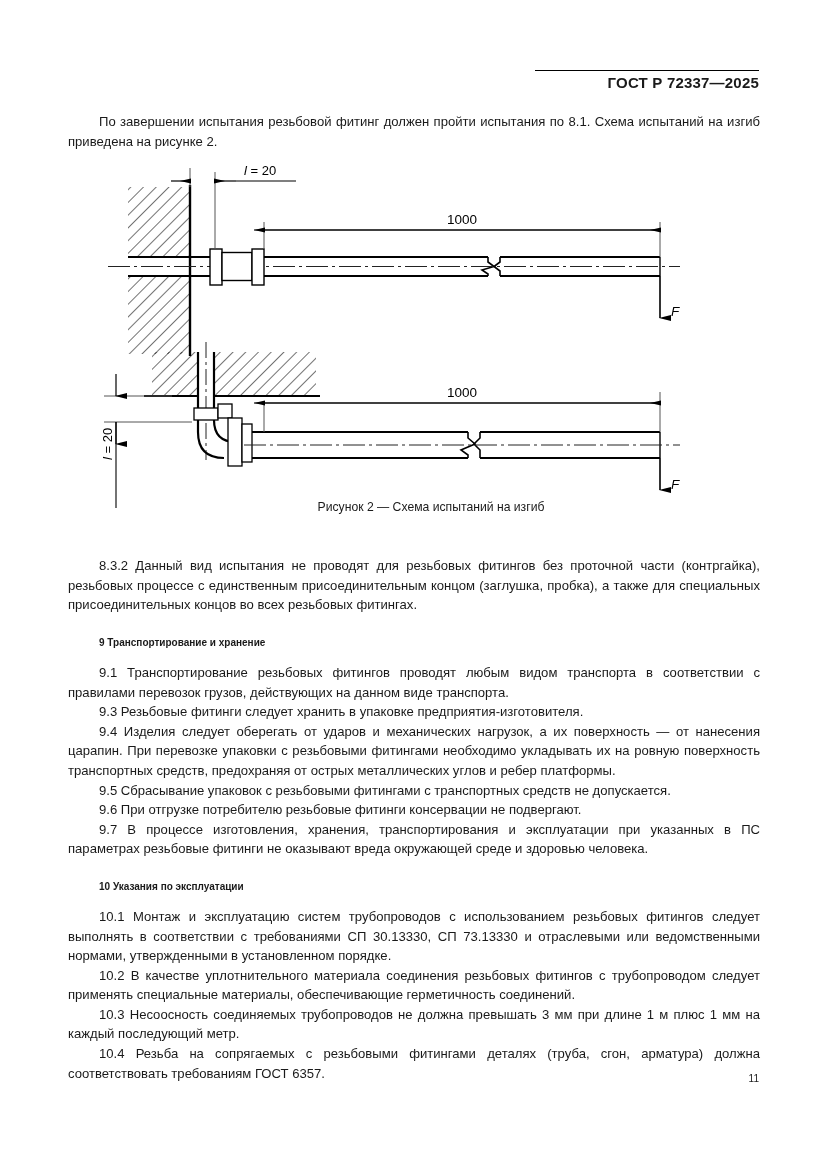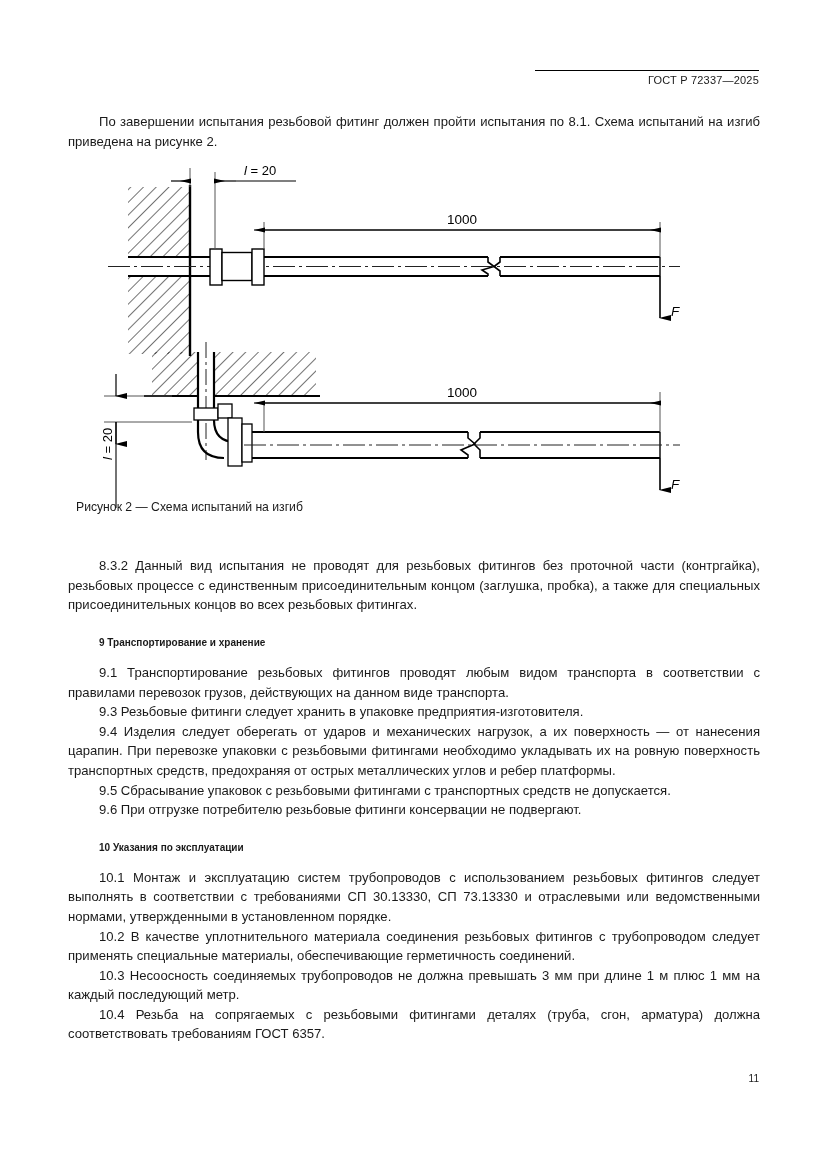--- a/index.html
+++ b/index.html
@@ -20,22 +20,22 @@
     left: 0; top: 0;
     width: 827px;
     height: 1169px;
     background: #fff;
   }
   
   .doc-header {
     position: absolute;
     top: 74px;
     right: 68px;
-    font-size: 11px;
-    font-weight: normal;
+    font-size: 15px;
+    font-weight: bold;
     letter-spacing: 0.2px;
     white-space: nowrap;
     text-align: right;
   }
   .header-rule {
     position: absolute;
     top: 70px;
     right: 68px;
     width: 224px;
     height: 1px;
@@ -67,23 +67,24 @@
   
   .figure-wrap {
     position: absolute;
     left: 68px;
     top: 160px;
     width: 692px;
     height: 360px;
   }
   .fig-caption {
     position: absolute;
-    left: 8px;
+    left: 17px;
     top: 340px;
     width: 692px;
+    text-align: center;
     font-size: 12.2px;
   }
   
   .page-num {
     position: absolute;
     right: 68px;
     bottom: 85px;
     font-size: 10px;
   }
 </style>
@@ -229,20 +230,21 @@
 
     <div class="gap-lg"></div>
     <h2 class="sec">9  Транспортирование и хранение</h2>
     <div class="gap-md"></div>
 
     <p class="para">9.1  Транспортирование резьбовых фитингов проводят любым видом транспорта в соответствии с правилами перевозок грузов, действующих на данном виде транспорта.</p>
     <p class="para">9.3  Резьбовые фитинги следует хранить в упаковке предприятия-изготовителя.</p>
     <p class="para">9.4  Изделия следует оберегать от ударов и механических нагрузок, а их поверхность — от нанесе­ния царапин. При перевозке упаковки с резьбовыми фитингами необходимо укладывать их на ровную поверхность транспортных средств, предохраняя от острых металлических углов и ребер платформы.</p>
     <p class="para">9.5  Сбрасывание упаковок с резьбовыми фитингами с транспортных средств не допускается.</p>
     <p class="para">9.6  При отгрузке потребителю резьбовые фитинги консервации не подвергают.</p>
+    <p class="para">9.7  В процессе изготовления, хранения, транспортирования и эксплуатации при указанных в ПС параметрах резьбовые фитинги не оказывают вреда окружающей среде и здоровью человека.</p>
 
     <div class="gap-lg"></div>
     <h2 class="sec">10  Указания по эксплуатации</h2>
     <div class="gap-md"></div>
 
     <p class="para">10.1  Монтаж и эксплуатацию систем трубопроводов с использованием резьбовых фитингов сле­дует выполнять в соответствии с требованиями СП 30.13330, СП 73.13330 и отраслевыми или ведом­ственными нормами, утвержденными в установленном порядке.</p>
     <p class="para">10.2  В качестве уплотнительного материала соединения резьбовых фитингов с трубопроводом следует применять специальные материалы, обеспечивающие герметичность соединений.</p>
     <p class="para">10.3  Несоосность соединяемых трубопроводов не должна превышать 3 мм при длине 1 м плюс 1 мм на каждый последующий метр.</p>
     <p class="para">10.4  Резьба на сопрягаемых с резьбовыми фитингами деталях (труба, сгон, арматура) должна соответствовать требованиям ГОСТ 6357.</p>
   </div>

